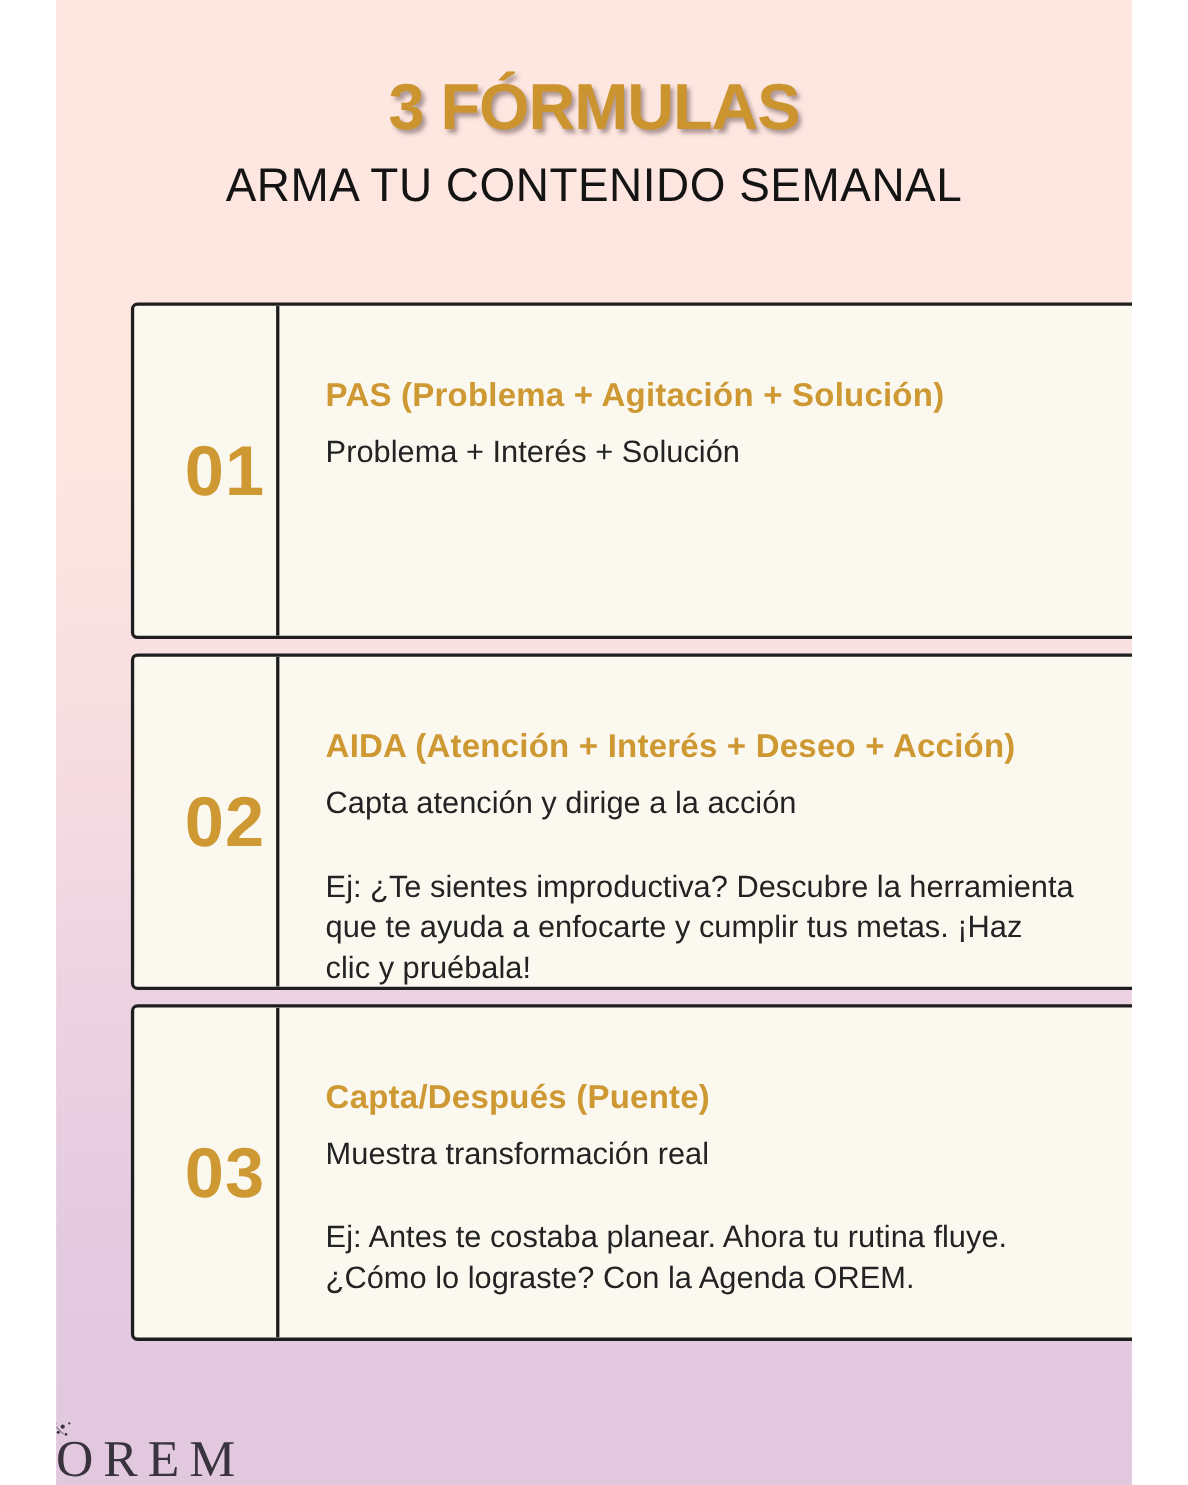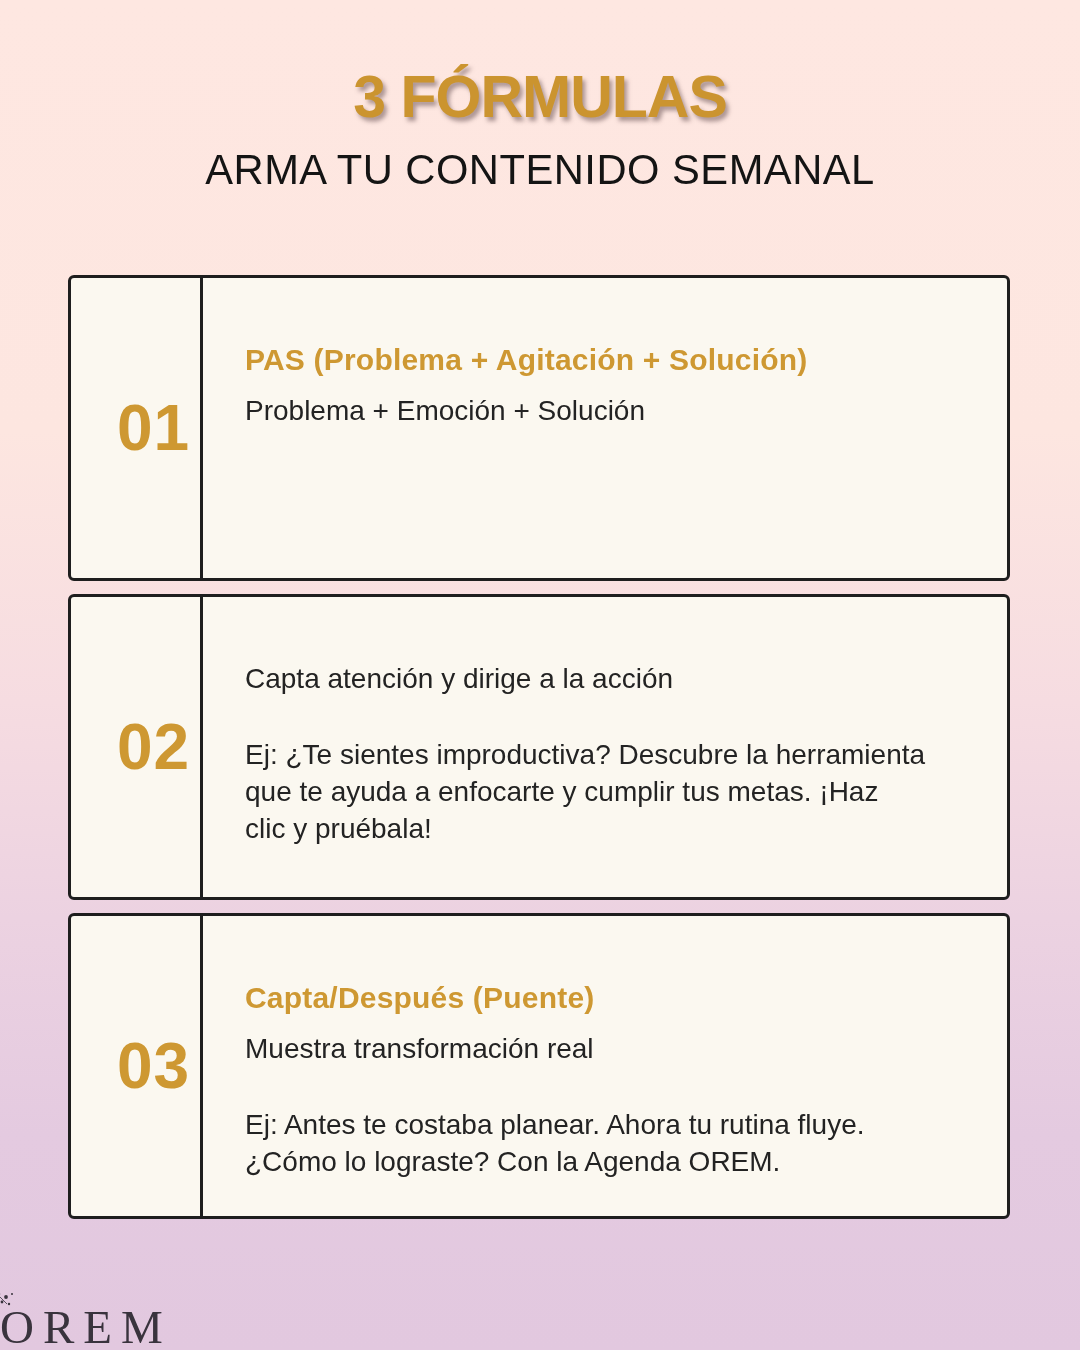--- a/index.html
+++ b/index.html
@@ -2,21 +2,21 @@
 <html lang="es"><head>
 <meta charset="utf-8">
 <style>
   html, body { margin: 0; padding: 0; }
   body {
     font-family: "Liberation Sans", sans-serif;
     -webkit-font-smoothing: antialiased;
   }
   .canvas {
     position: relative;
-    width: 1080px;
+    width: 978px;
     height: 1350px;
     margin: 0 auto;
     overflow: hidden;
     background: linear-gradient(180deg,
       #fee7e1 0%,
       #fde6e0 32%,
       #f6dce1 52%,
       #ecd2e1 68%,
       #e4cae0 84%,
       #e2c8df 100%);
@@ -153,29 +153,30 @@
   </header>
 
   <main class="cards">
 
     <section class="card">
       <div class="card-number-col">
         <span class="card-number">01</span>
       </div>
       <div class="card-body">
         <h2 class="card-heading">PAS (Problema + Agitación + Solución)</h2>
-        <p class="card-summary">Problema + Emoción + Solución</p>
+        <p class="card-summary">Problema + Interés + Solución</p>
       </div>
     </section>
 
     <section class="card">
       <div class="card-number-col">
         <span class="card-number">02</span>
       </div>
       <div class="card-body">
+        <h2 class="card-heading">AIDA (Atención + Interés + Deseo + Acción)</h2>
         <p class="card-summary">Capta atención y dirige a la acción</p>
         <p class="card-example">Ej: ¿Te sientes improductiva? Descubre la herramienta
 que te ayuda a enfocarte y cumplir tus metas. ¡Haz
 clic y pruébala!</p>
       </div>
     </section>
 
     <section class="card">
       <div class="card-number-col">
         <span class="card-number">03</span>

